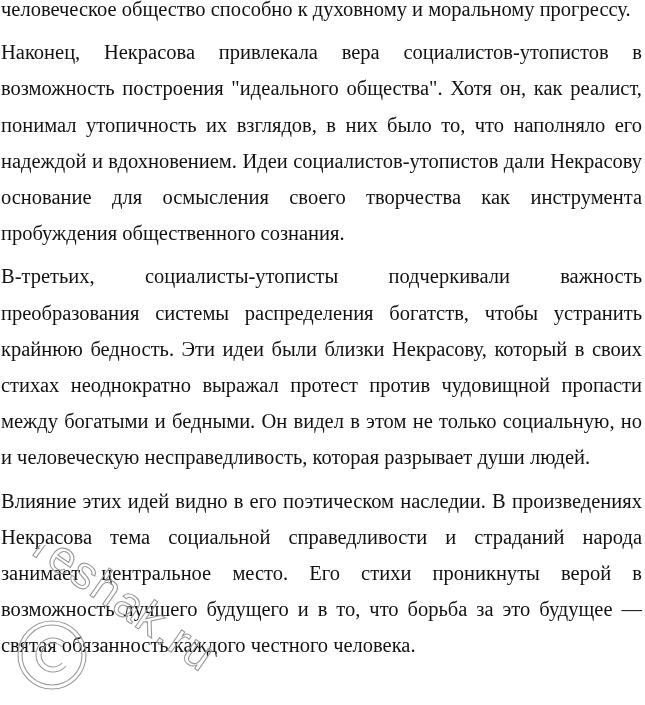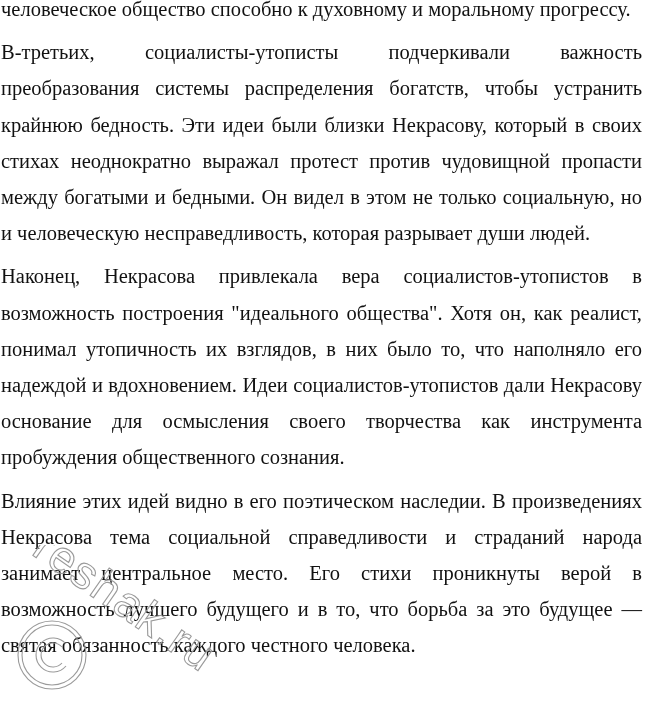--- a/index.html
+++ b/index.html
@@ -36,22 +36,22 @@
       width: 230px;
       height: 170px;
       pointer-events: none;
     }
   </style>
 </head>
 <body>
 
 <div class="page">
   <p class="para">человеческое общество способно к духовному и моральному прогрессу.</p>
+  <p class="para">Наконец, Некрасова привлекала вера социалистов-утопистов в возможность построения "идеального общества". Хотя он, как реалист, понимал утопичность их взглядов, в них было то, что наполняло его надеждой и вдохновением. Идеи социалистов-утопистов дали Некрасову основание для осмысления своего творчества как инструмента пробуждения общественного сознания.</p>
   <p class="para">В-третьих, социалисты-утописты подчеркивали важность преобразования системы распределения богатств, чтобы устранить крайнюю бедность. Эти идеи были близки Некрасову, который в своих стихах неоднократно выражал протест против чудовищной пропасти между богатыми и бедными. Он видел в этом не только социальную, но и человеческую несправедливость, которая разрывает души людей.</p>
-  <p class="para">Наконец, Некрасова привлекала вера социалистов-утопистов в возможность построения "идеального общества". Хотя он, как реалист, понимал утопичность их взглядов, в них было то, что наполняло его надеждой и вдохновением. Идеи социалистов-утопистов дали Некрасову основание для осмысления своего творчества как инструмента пробуждения общественного сознания.</p>
   <p class="para">Влияние этих идей видно в его поэтическом наследии. В произведениях Некрасова тема социальной справедливости и страданий народа занимает центральное место. Его стихи проникнуты верой в возможность лучшего будущего и в то, что борьба за это будущее — святая обязанность каждого честного человека.</p>
 </div>
 
 <svg class="watermark" viewBox="0 0 230 170" xmlns="http://www.w3.org/2000/svg">
   <g transform="rotate(35 110 60)">
     <text x="20" y="60" font-family="Liberation Sans, DejaVu Sans, sans-serif" font-size="46" fill="none" stroke="#9a9a9a" stroke-width="1.1" letter-spacing="2">reshak.ru</text>
   </g>
   <g>
     <circle cx="58" cy="110" r="34" fill="none" stroke="#9a9a9a" stroke-width="1.1"></circle>
     <circle cx="58" cy="110" r="30" fill="none" stroke="#9a9a9a" stroke-width="1.1"></circle>

